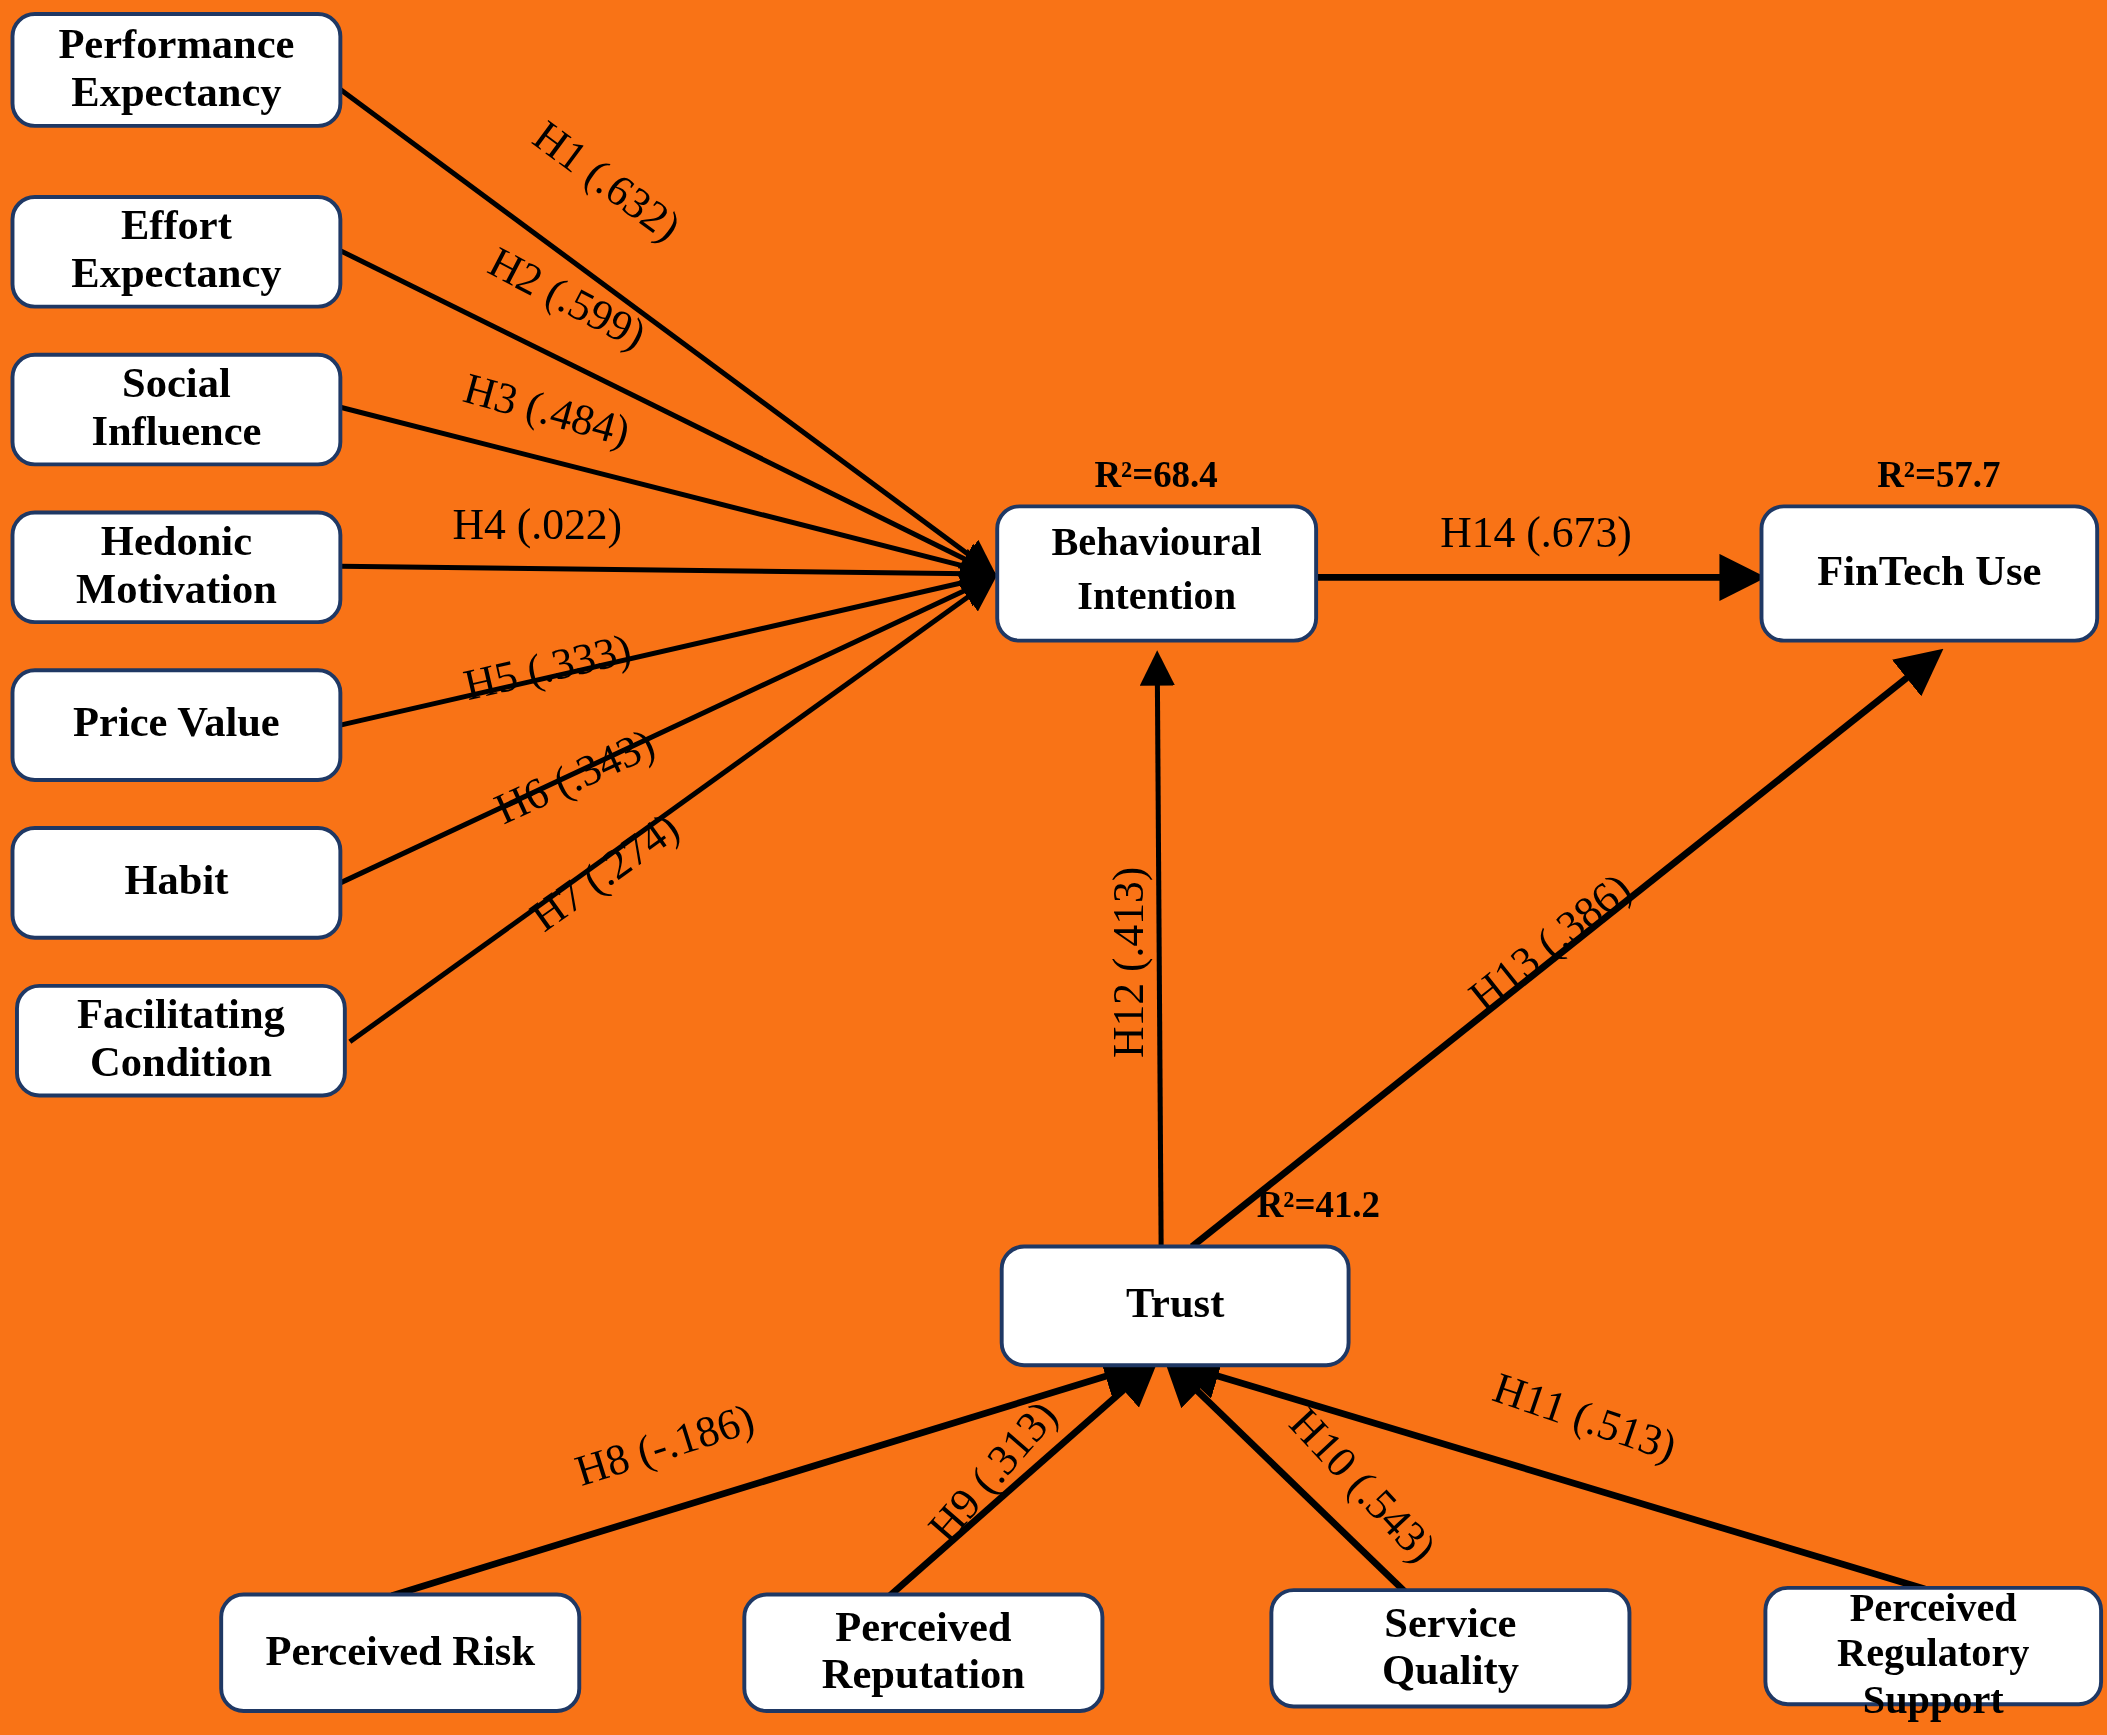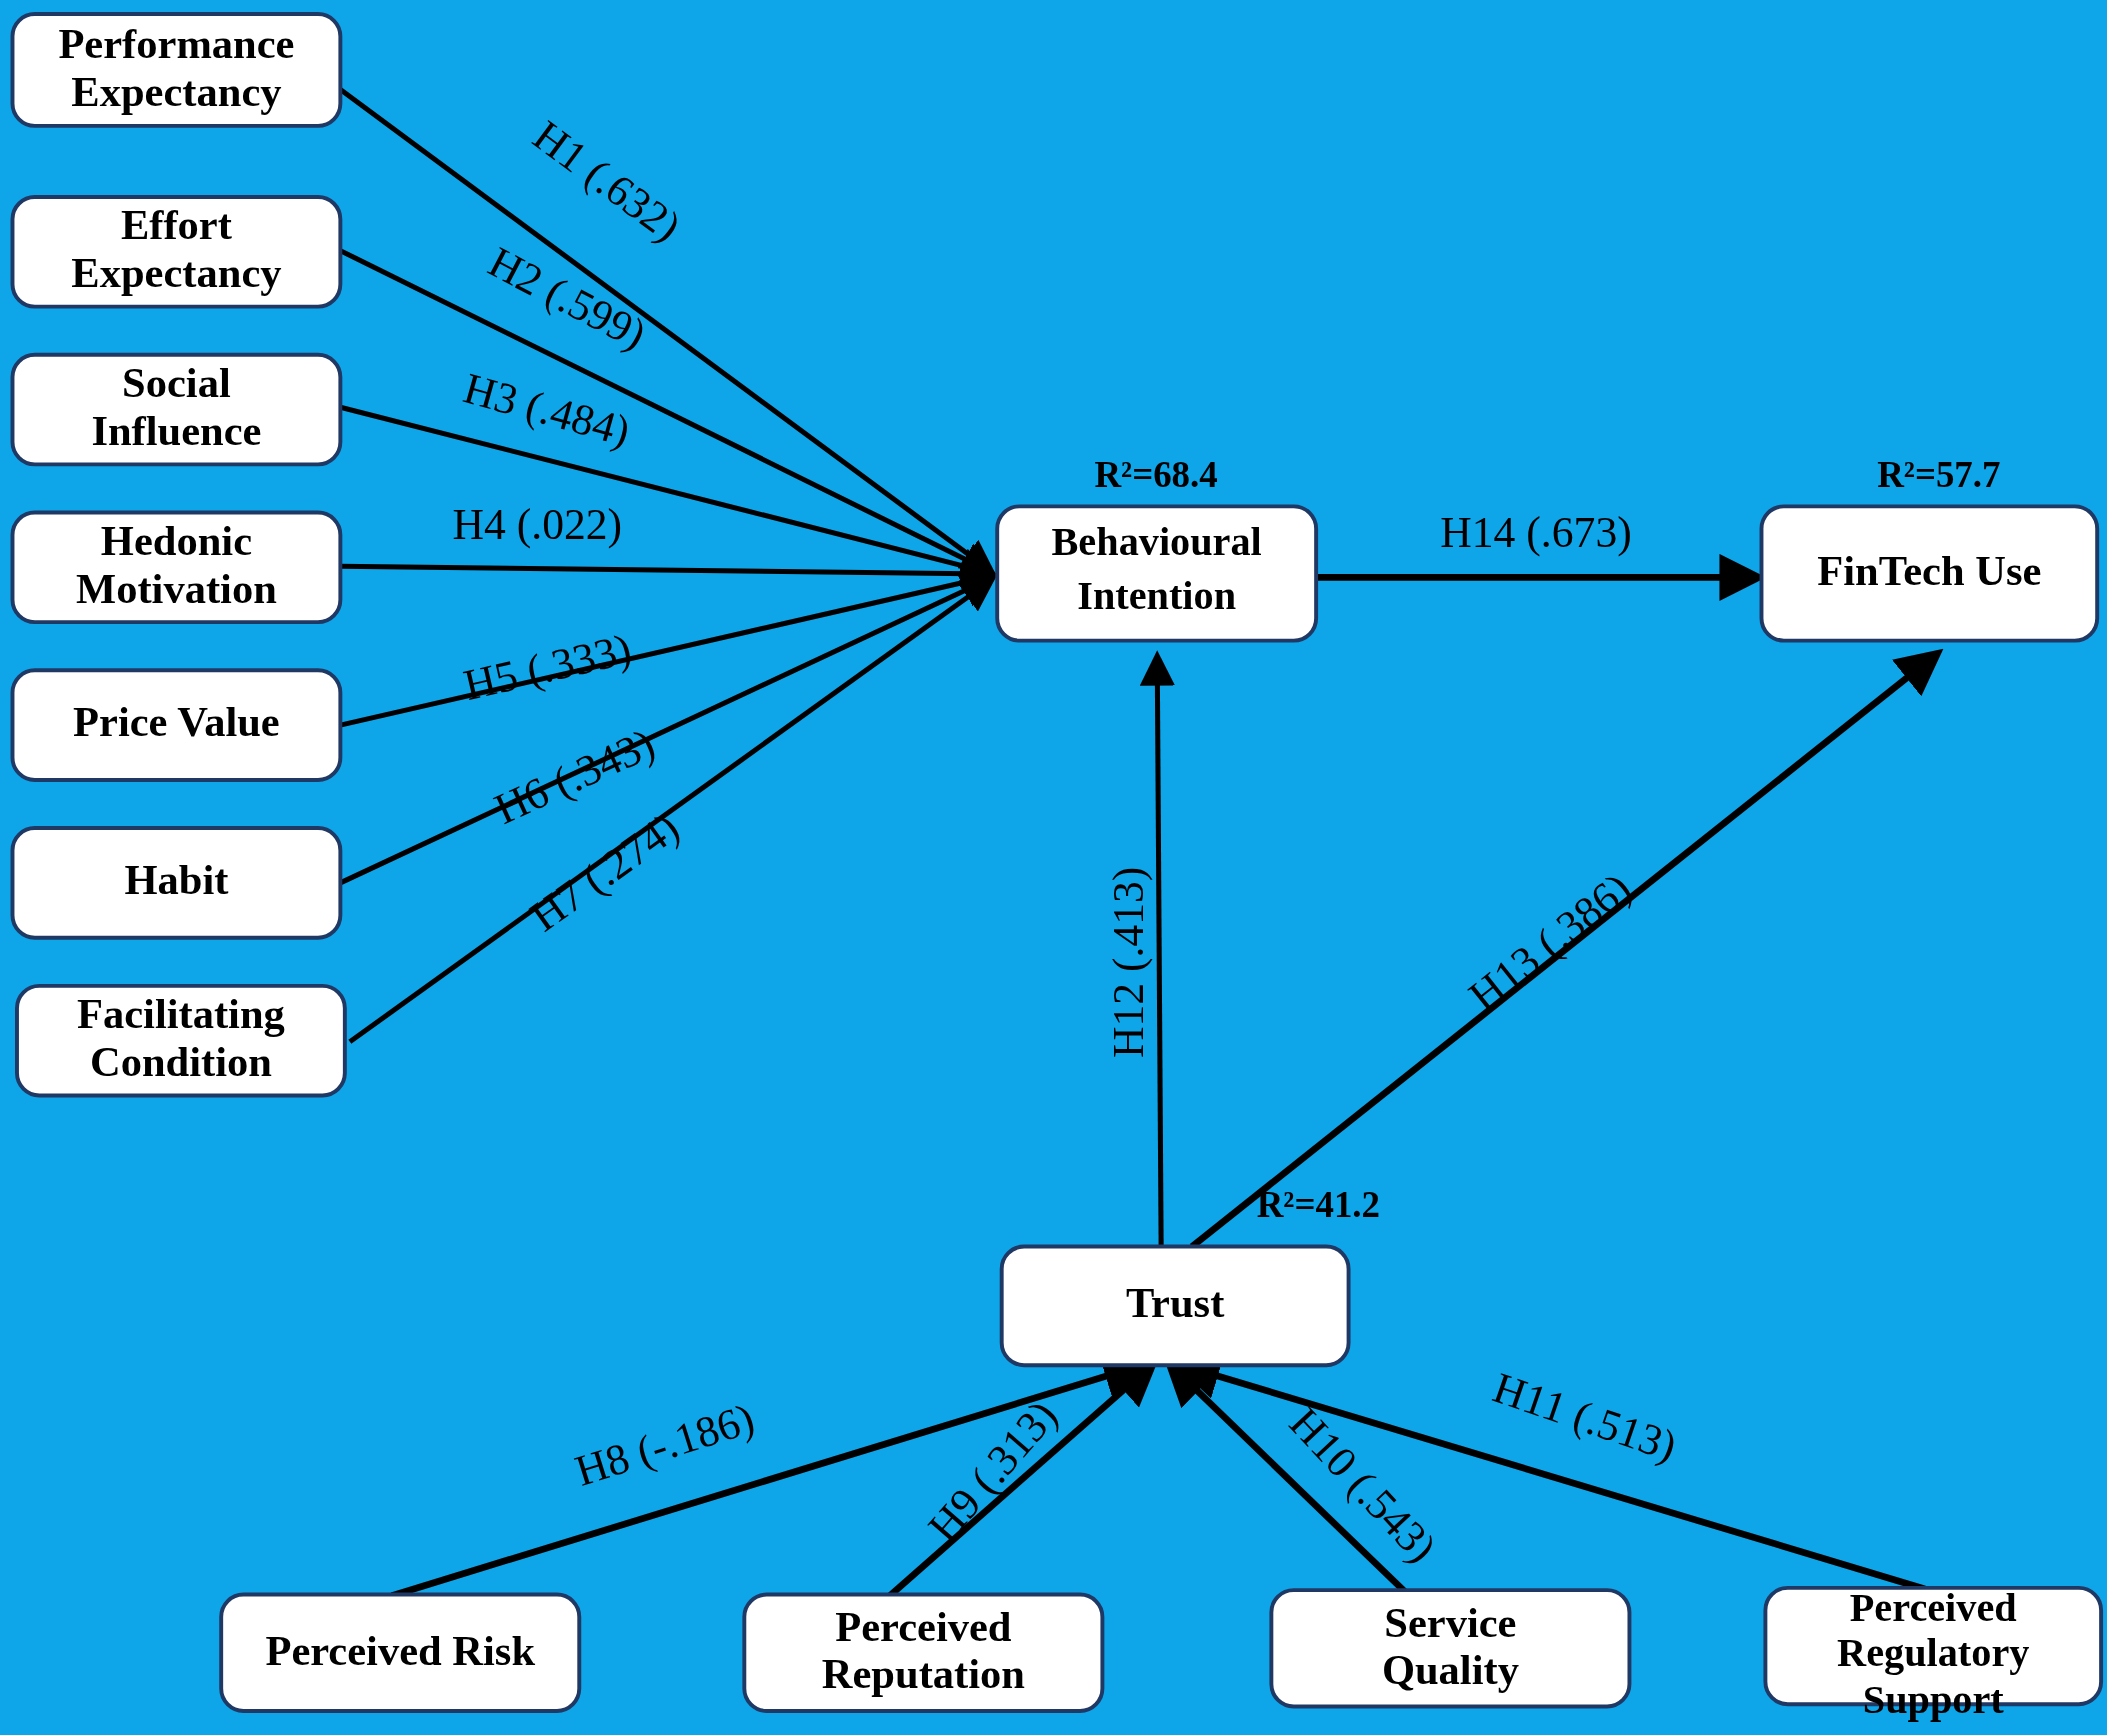--- a/index.html
+++ b/index.html
@@ -4,21 +4,21 @@
 <style>
   html, body {
     margin: 0;
     padding: 0;
     background: #ffffff;
   }
   #canvas {
     position: relative;
     width: 2108px;
     height: 1735px;
-    background: #0ea5e9;
+    background: #f97316;
     font-family: "Liberation Serif", "DejaVu Serif", serif;
     overflow: hidden;
   }
   svg.layer {
     position: absolute;
     left: 0; top: 0;
     width: 2108px;
     height: 1735px;
   }
   .node-rect {

